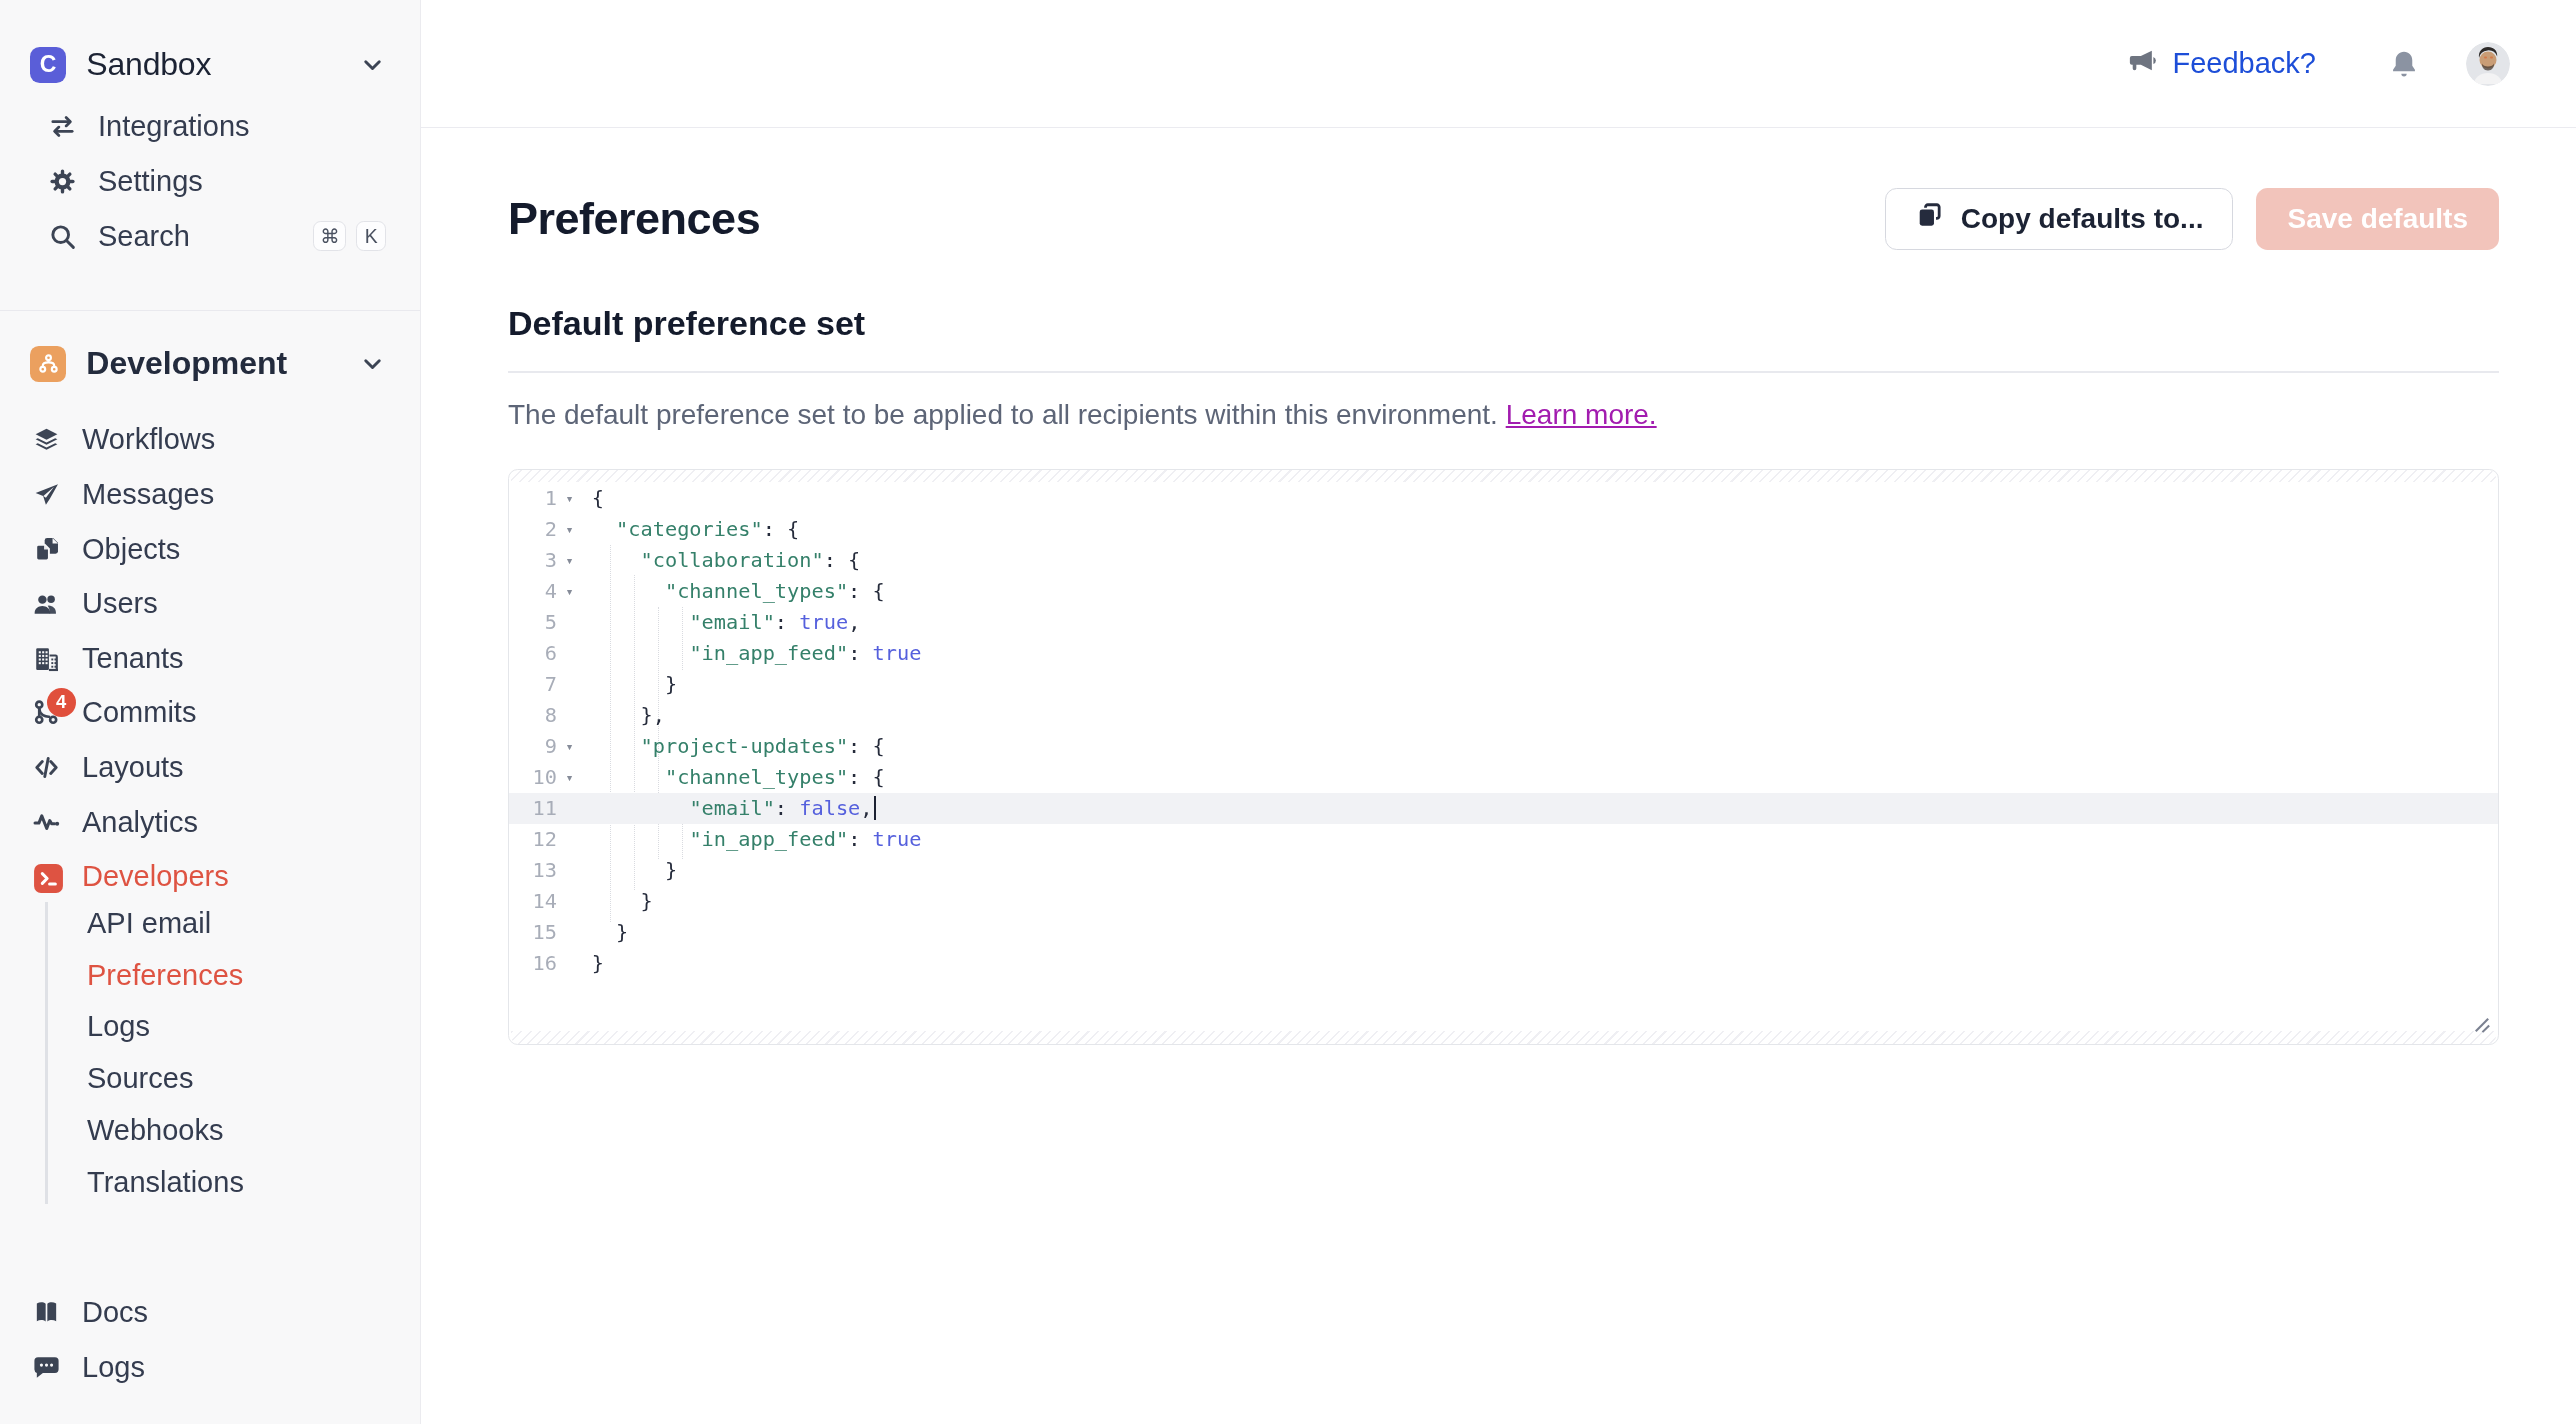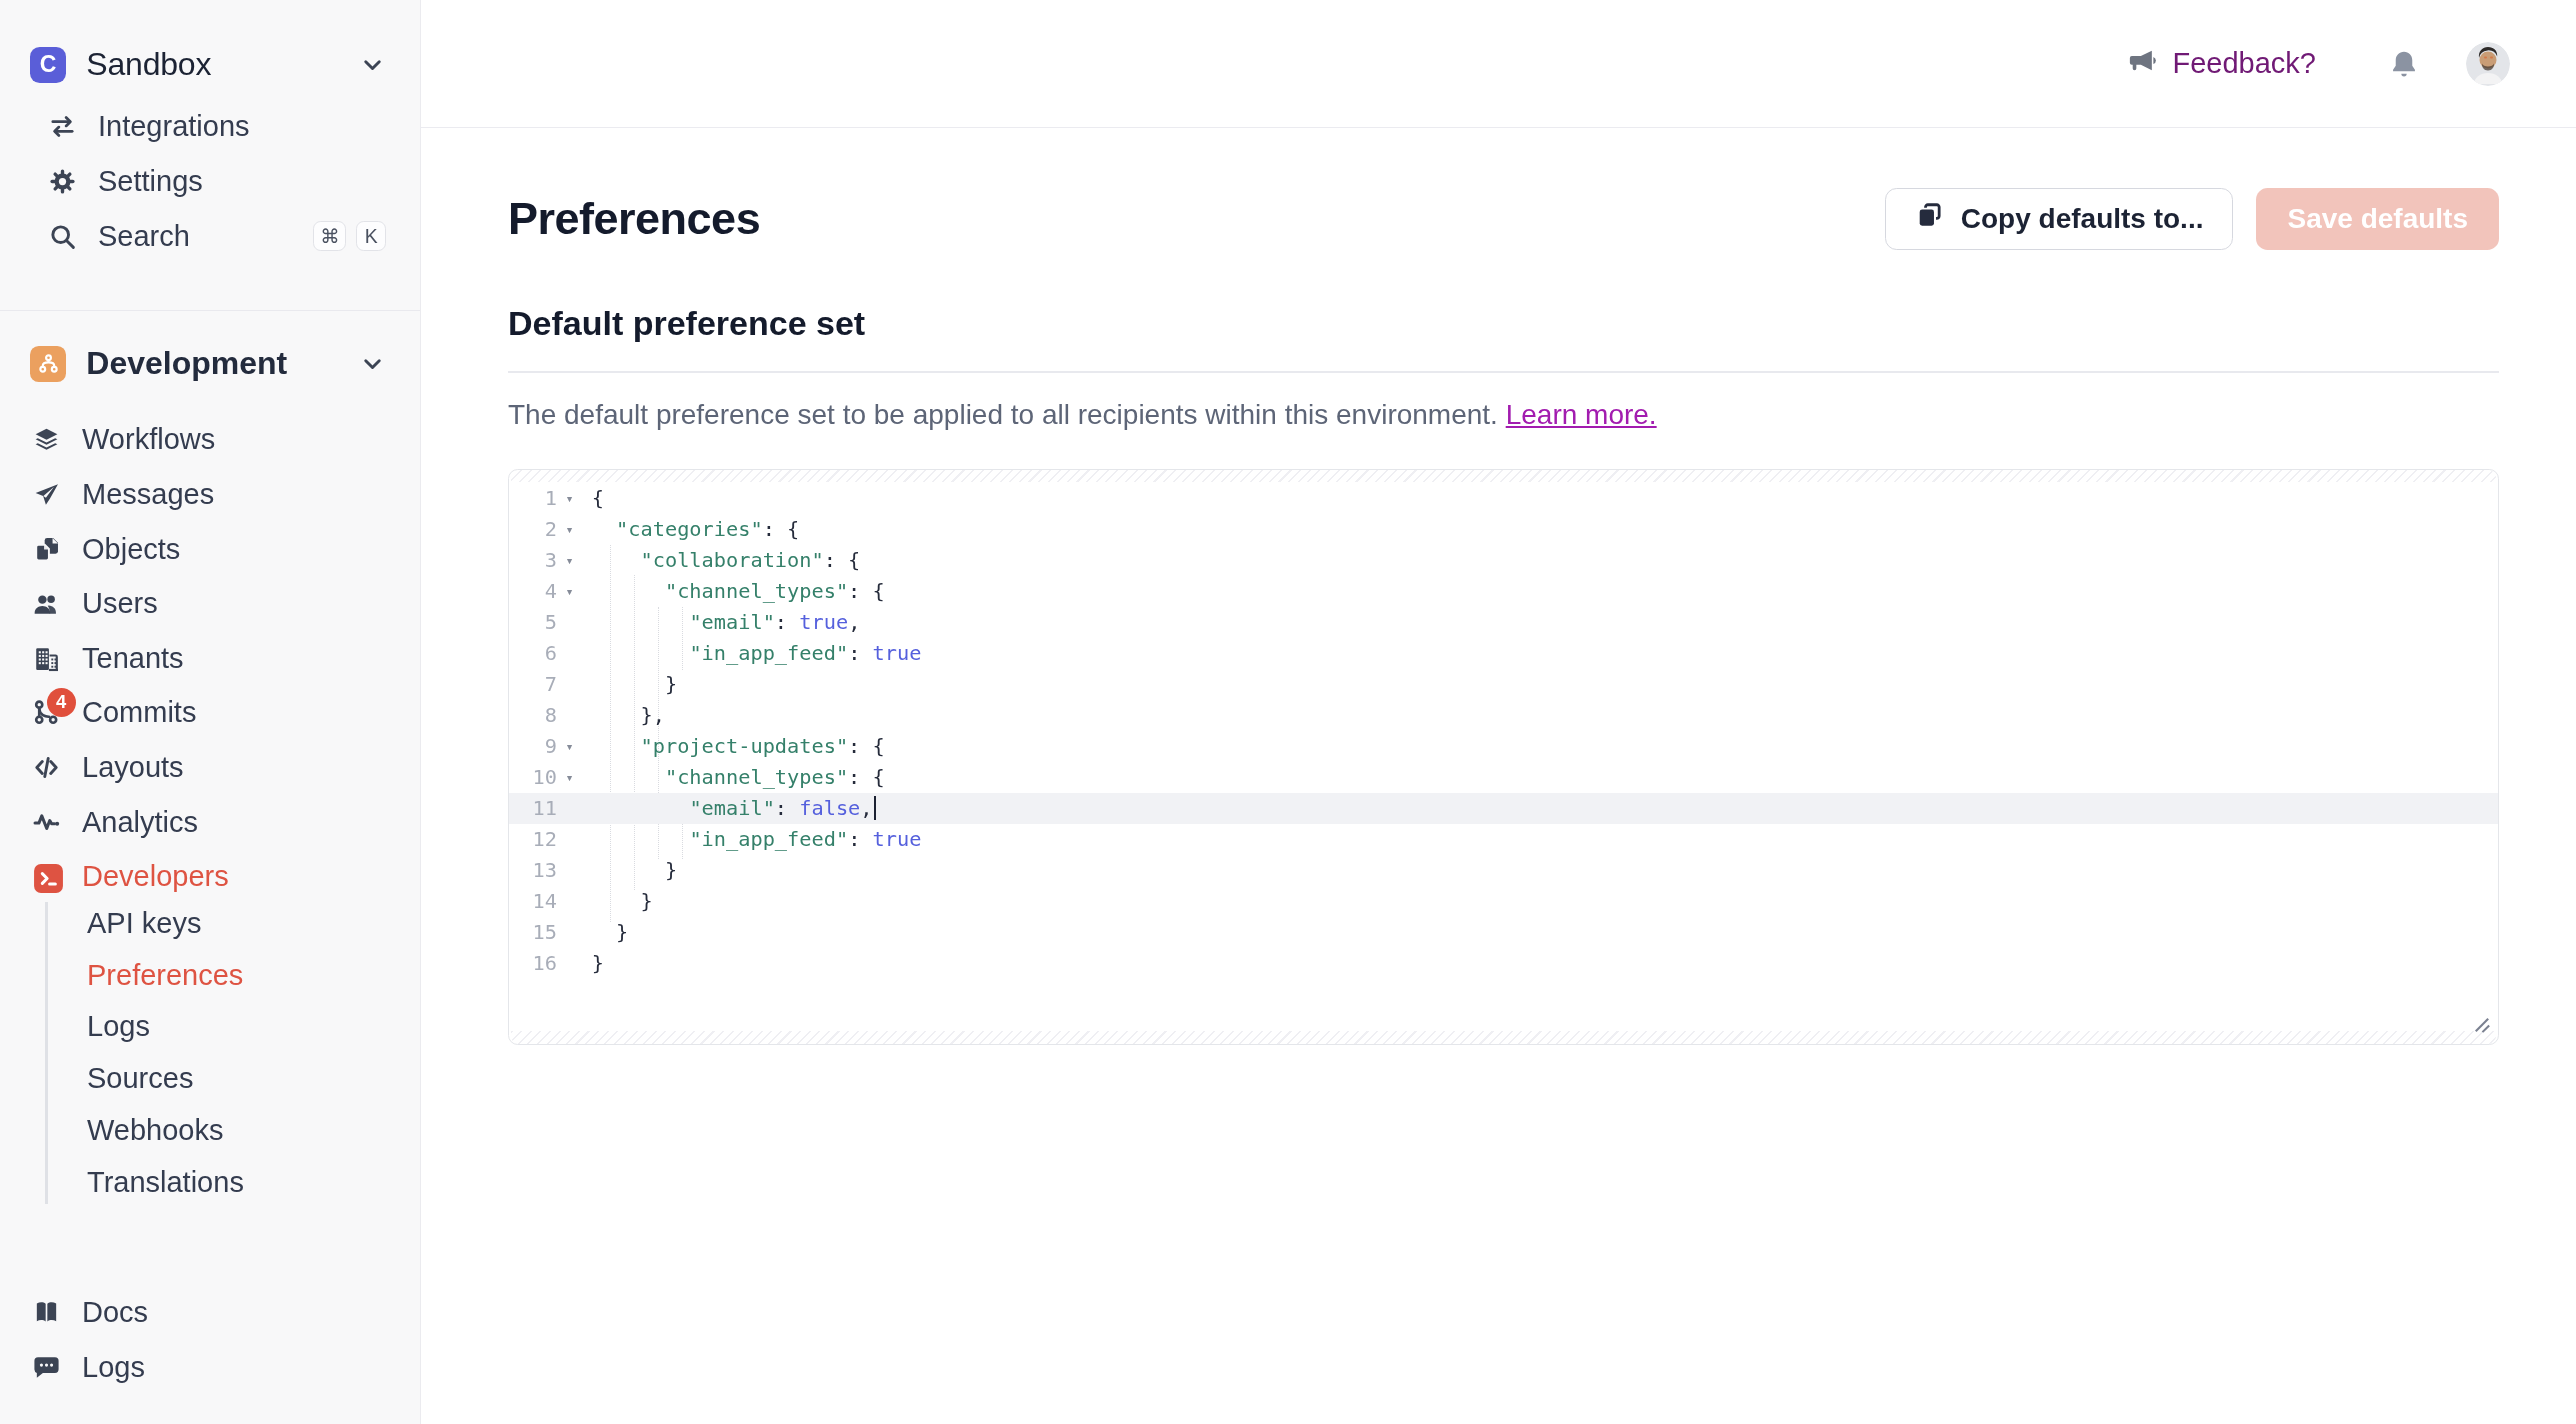--- a/index.html
+++ b/index.html
@@ -41,21 +41,21 @@
   .sub-item { height:43px; display:flex; align-items:center; border-radius:9.7px; cursor:pointer; }
   .sub-label { font-size:29px; font-weight:400; color:#343c4f; }
   .sub-item.active .sub-label { color:#de5342; }
 
   .nav.footer { margin-top:auto; }
 
   
   .main { margin-left:421px; }
   .topbar { height:128px; border-bottom:1.9px solid #ebebf0; display:flex; align-items:center;
             justify-content:flex-end; padding-right:66px; }
-  .feedback { display:flex; align-items:center; gap:15.5px; color:#701a75; font-size:29px; cursor:pointer; }
+  .feedback { display:flex; align-items:center; gap:15.5px; color:#1d4ed8; font-size:29px; cursor:pointer; }
   .bell { margin-left:72px; cursor:pointer; display:flex; }
   .avatar { margin-left:46px; width:44px; height:44px; border-radius:50%; overflow:hidden; cursor:pointer; }
 
   .content { width:1991px; margin-left:87px; }
   .page-head { margin-top:60px; height:62px; display:flex; align-items:center; justify-content:space-between; }
   .page-title { font-size:45px; font-weight:700; color:#141b2c; letter-spacing:-0.5px; }
   .actions { display:flex; gap:23px; }
   .btn { height:62px; border-radius:11.6px; font-size:28px; font-weight:600; display:flex;
          align-items:center; cursor:pointer; border:none; font-family:"Liberation Sans", sans-serif; }
   .btn.secondary { background:#ffffff; border:1.9px solid #d6d8df; color:#1c2334; padding:0 29px; gap:16.5px; }
@@ -277,21 +277,21 @@
               <path d="M7.5 8.5 11 12l-3.5 3.5"></path>
               <path d="M12.8 16h4.2"></path>
             </g>
           </svg>
         </span>
         <span class="nav-label" style="color: rgb(222, 83, 66);">Developers</span>
       </div>
     </nav>
   <nav class="subnav">
       <div class="sub-item">
-        <span class="sub-label">API keys</span>
+        <span class="sub-label">API email</span>
       </div>
       <div class="sub-item active">
         <span class="sub-label" style="color: rgb(222, 83, 66);">Preferences</span>
       </div>
       <div class="sub-item">
         <span class="sub-label">Logs</span>
       </div>
       <div class="sub-item">
         <span class="sub-label">Sources</span>
       </div>

